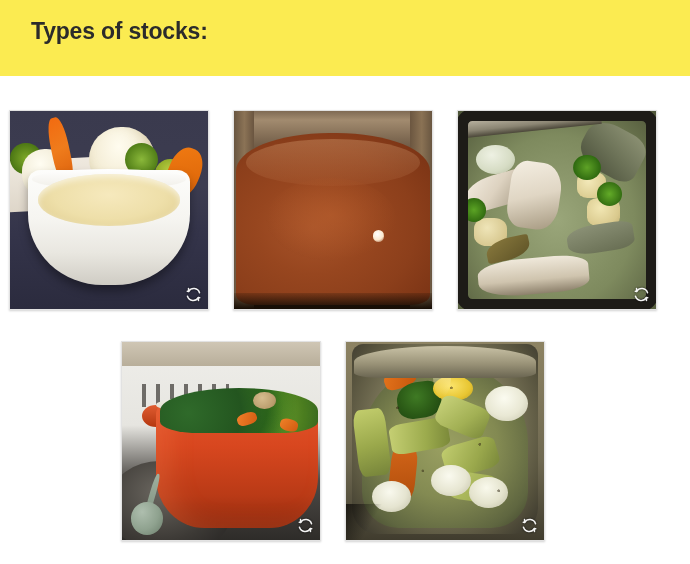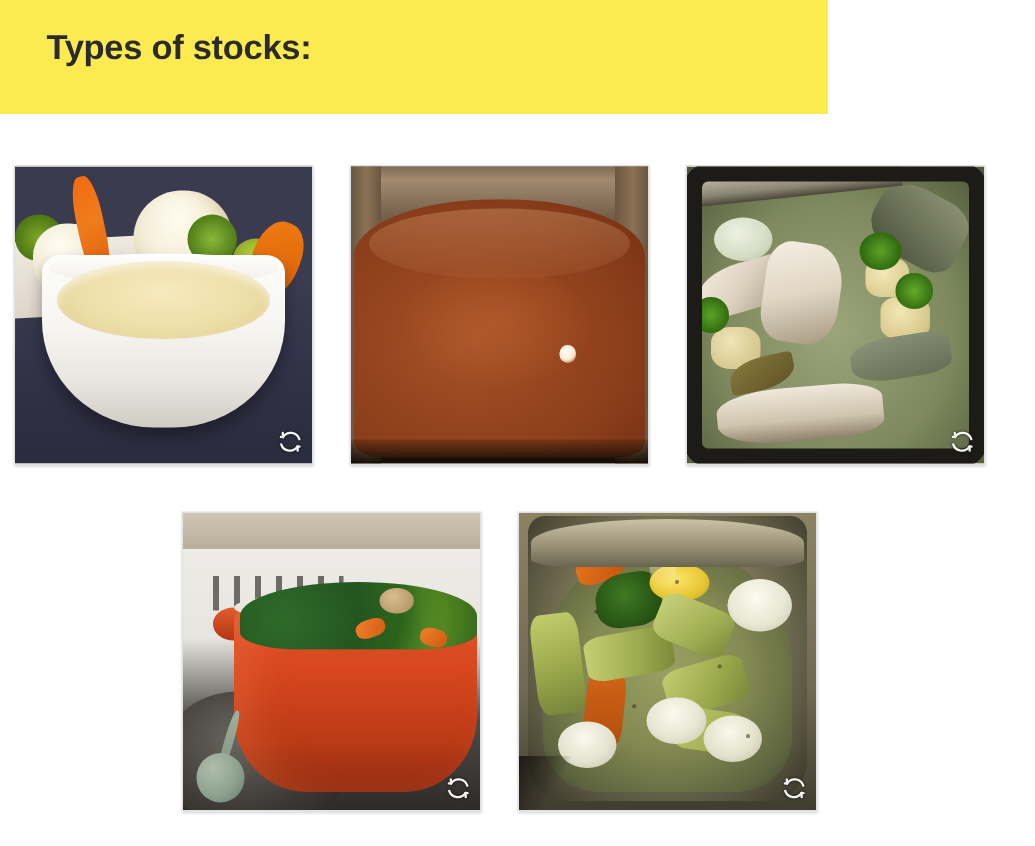--- a/index.html
+++ b/index.html
@@ -14,21 +14,21 @@
     font-family: "Liberation Sans", sans-serif;
     overflow: hidden;
     position: relative;
   }
 
   
   .header-bar {
     position: absolute;
     left: 0;
     top: 0;
-    width: 552px;
+    width: 690px;
     height: 76px;
     background: #fbeb51;
   }
   .header-title {
     position: absolute;
     left: 31px;
     top: 16px;
     font-size: 23px;
     font-weight: bold;
     color: #2b2b2b;

